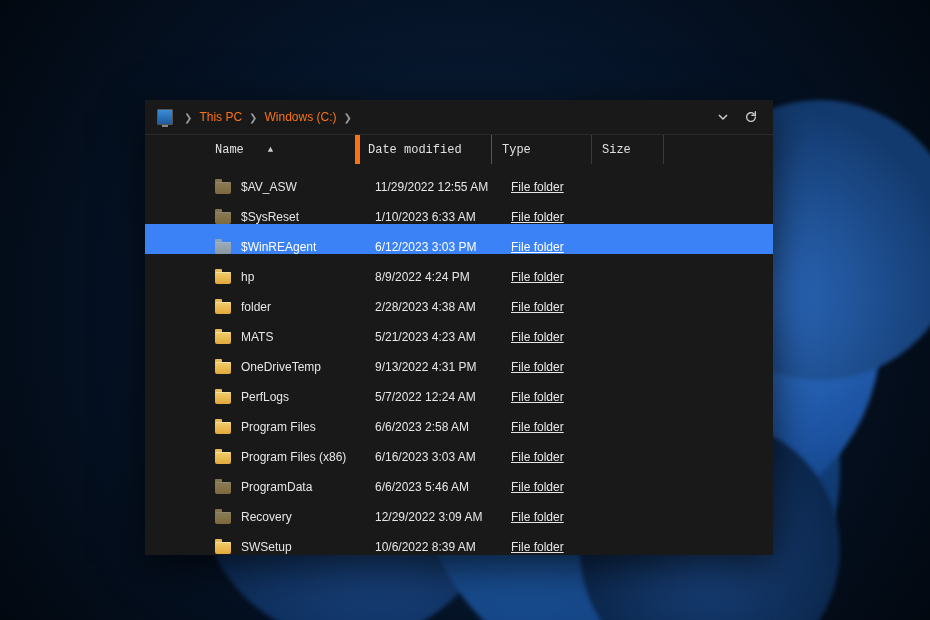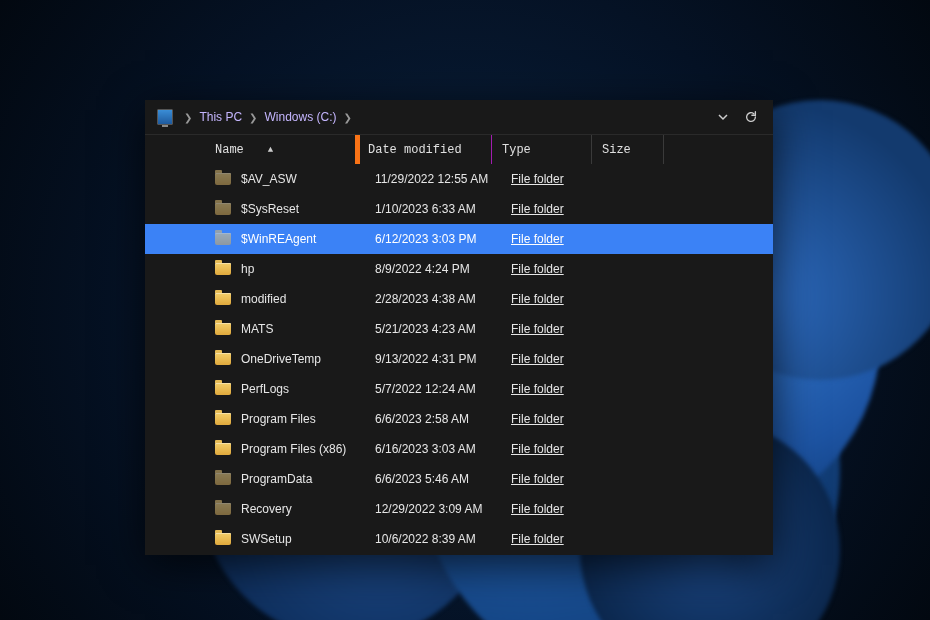--- a/index.html
+++ b/index.html
@@ -40,21 +40,21 @@
     }
     .pc-icon {
       width: 16px; height: 16px;
       background: linear-gradient(#3a8dd6, #1e5a9e);
       border: 1px solid #555; border-radius: 1px;
       margin-right: 6px;
       position: relative; flex-shrink: 0;
     }
     .pc-icon::after { content:""; position:absolute; bottom:-3px; left:4px; width:6px; height:2px; background:#888; }
     .sep { margin: 0 5px; color: #999; font-size: 10px; }
-    .crumb { color: #c4b5fd; padding: 3px 2px; }
+    .crumb { color: #f97316; padding: 3px 2px; }
     .bar-spacer { flex: 1; }
     .bar-btn {
       width: 28px; height: 28px; display: flex; align-items: center; justify-content: center;
       color: #ccc; cursor: pointer; border-radius: 3px;
     }
 
     .header-row {
       display: flex;
       height: 30px;
       align-items: center;
@@ -65,21 +65,21 @@
     .col { display: flex; align-items: center; height: 100%; padding-left: 10px; position: relative; font-family: Liberation Mono, monospace; }
     .col.name { width: 210px; padding-left: 70px; }
     .col.date { width: 136px; border-left: 5px solid #f97316; padding-left: 8px; }
     .col.type { width: 100px; border-left: 1px solid #a21caf; }
     .col.size { width: 72px;  border-left: 1px solid #3a3a3a; }
     .col.end  { width: 10px;  border-left: 1px solid #3a3a3a; }
     .sort-caret { margin-left: 24px; font-size: 9px; color: #ccc; }
 
     .rows { overflow: hidden; }
     .row {
-      display: flex; height: 30px; align-items: center;
+      display: flex; height: 30px; align-items: flex-end;
       padding-left: 70px;
     }
     .row.selected { background: #3b82f6; color: #fff; }
     .folder-icon {
       width: 16px; height: 12px;
       background: linear-gradient(#f3ce6a, #e0a93c);
       border-radius: 1px 1px 2px 2px;
       margin-right: 10px;
       position: relative; flex-shrink: 0;
       box-shadow: inset 0 1px 0 rgba(255,255,255,0.4);
@@ -166,21 +166,21 @@
       </div>
       <div class="row">
         <div class="folder-icon"></div>
         <div class="c-name">hp</div>
         <div class="c-date">8/9/2022 4:24 PM</div>
         <div class="c-type">File folder</div>
         <div class="c-size"></div>
       </div>
       <div class="row">
         <div class="folder-icon"></div>
-        <div class="c-name">modified</div>
+        <div class="c-name">folder</div>
         <div class="c-date">2/28/2023 4:38 AM</div>
         <div class="c-type">File folder</div>
         <div class="c-size"></div>
       </div>
       <div class="row">
         <div class="folder-icon"></div>
         <div class="c-name">MATS</div>
         <div class="c-date">5/21/2023 4:23 AM</div>
         <div class="c-type">File folder</div>
         <div class="c-size"></div>

